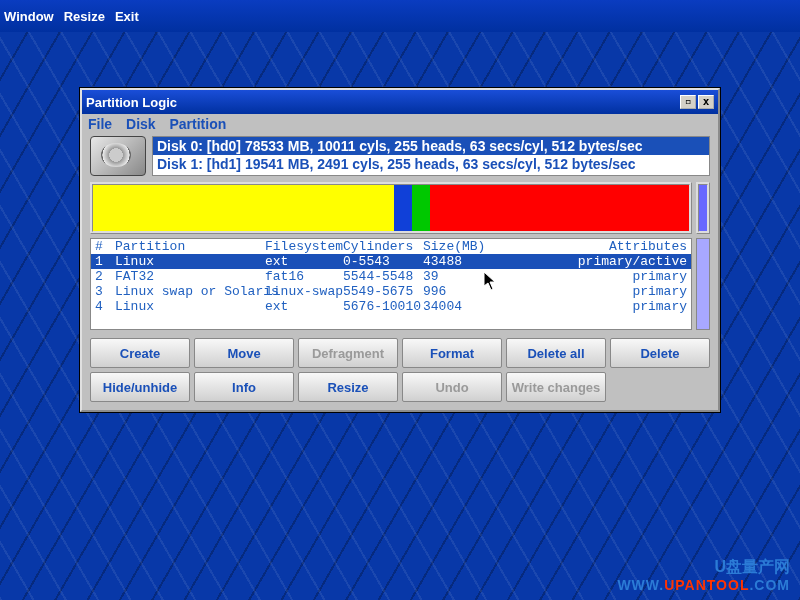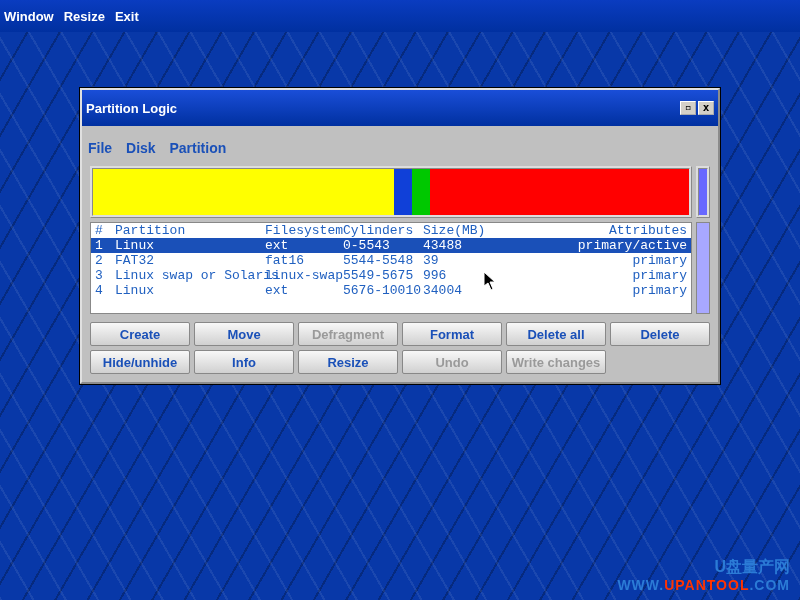--- a/index.html
+++ b/index.html
@@ -29,21 +29,21 @@
 .window {
   position: absolute;
   left: 80px;
   top: 88px;
   width: 640px;
   background: #c0c0c0;
   border: 2px outset #e0e0e0;
   box-shadow: 0 0 0 1px #000;
 }
 .titlebar {
-  height: 36px;
+  height: 24px;
   background: linear-gradient(to bottom, #1a4ed8 0%, #0030a0 100%);
   color: #fff;
   display: flex;
   align-items: center;
   padding: 8px 4px;
   font-weight: bold;
   font-size: 13px;
 }
 .titlebar .title { flex: 1; }
 .titlebar .btn {
@@ -57,21 +57,20 @@
   line-height: 11px;
   text-align: center;
   font-weight: bold;
   font-family: monospace;
 }
 .win-menu {
   padding: 2px 20px 4px 6px;
   color: #1a50b8;
   font-weight: bold;
   font-size: 14px;
-  margin-top: 12px;
 }
 .win-menu span { margin-right: 10px; cursor: default; }
 .disk-area {
   margin: 0 8px 4px 8px;
   display: flex;
   gap: 6px;
   align-items: flex-start;
 }
 .hdd-icon {
   width: 56px;
@@ -166,21 +165,21 @@
   background: #a8a8ff;
   border: 1px solid #888;
 }
 .btns {
   margin: 0 8px 8px 8px;
   display: grid;
   grid-template-columns: repeat(6, 1fr);
   gap: 4px;
 }
 .btns button {
-  height: 24px;
+  height: 30px;
   background: linear-gradient(to bottom,#f8f8f8,#d0d0d0);
   border: 1px solid #888;
   border-radius: 2px;
   font-size: 13px;
   font-weight: bold;
   color: #1a50b8;
   cursor: pointer;
 }
 .btns button.disabled { color: #9a9a9a; }
 .cursor-arrow {
@@ -215,20 +214,27 @@
     <span class="title">Partition Logic</span>
     <span class="btn">▫</span>
     <span class="btn">x</span>
   </div>
   <div class="win-menu">
     <span>File</span>
     <span>Disk</span>
     <span>Partition</span>
   </div>
 
+  <div class="disk-area">
+    <div class="hdd-icon"></div>
+    <div class="disk-list" id="disk-list">
+        <div class="disk-row selected">Disk 0: [hd0] 78533 MB, 10011 cyls, 255 heads, 63 secs/cyl, 512 bytes/sec</div>
+        <div class="disk-row">Disk 1: [hd1] 19541 MB, 2491 cyls, 255 heads, 63 secs/cyl, 512 bytes/sec</div>
+      </div>
+  </div>
 
   <div class="bar-area">
     <div class="bar-frame" id="seg-bar">
         <div class="seg yellow" style="flex: 0 0 50.5%;"></div>
         <div class="seg blue" style="flex: 0 0 3%;"></div>
         <div class="seg green" style="flex: 0 0 3%;"></div>
         <div class="seg red" style="flex: 0 0 43.5%;"></div>
       </div>
     <div class="side-gauge"></div>
   </div>

